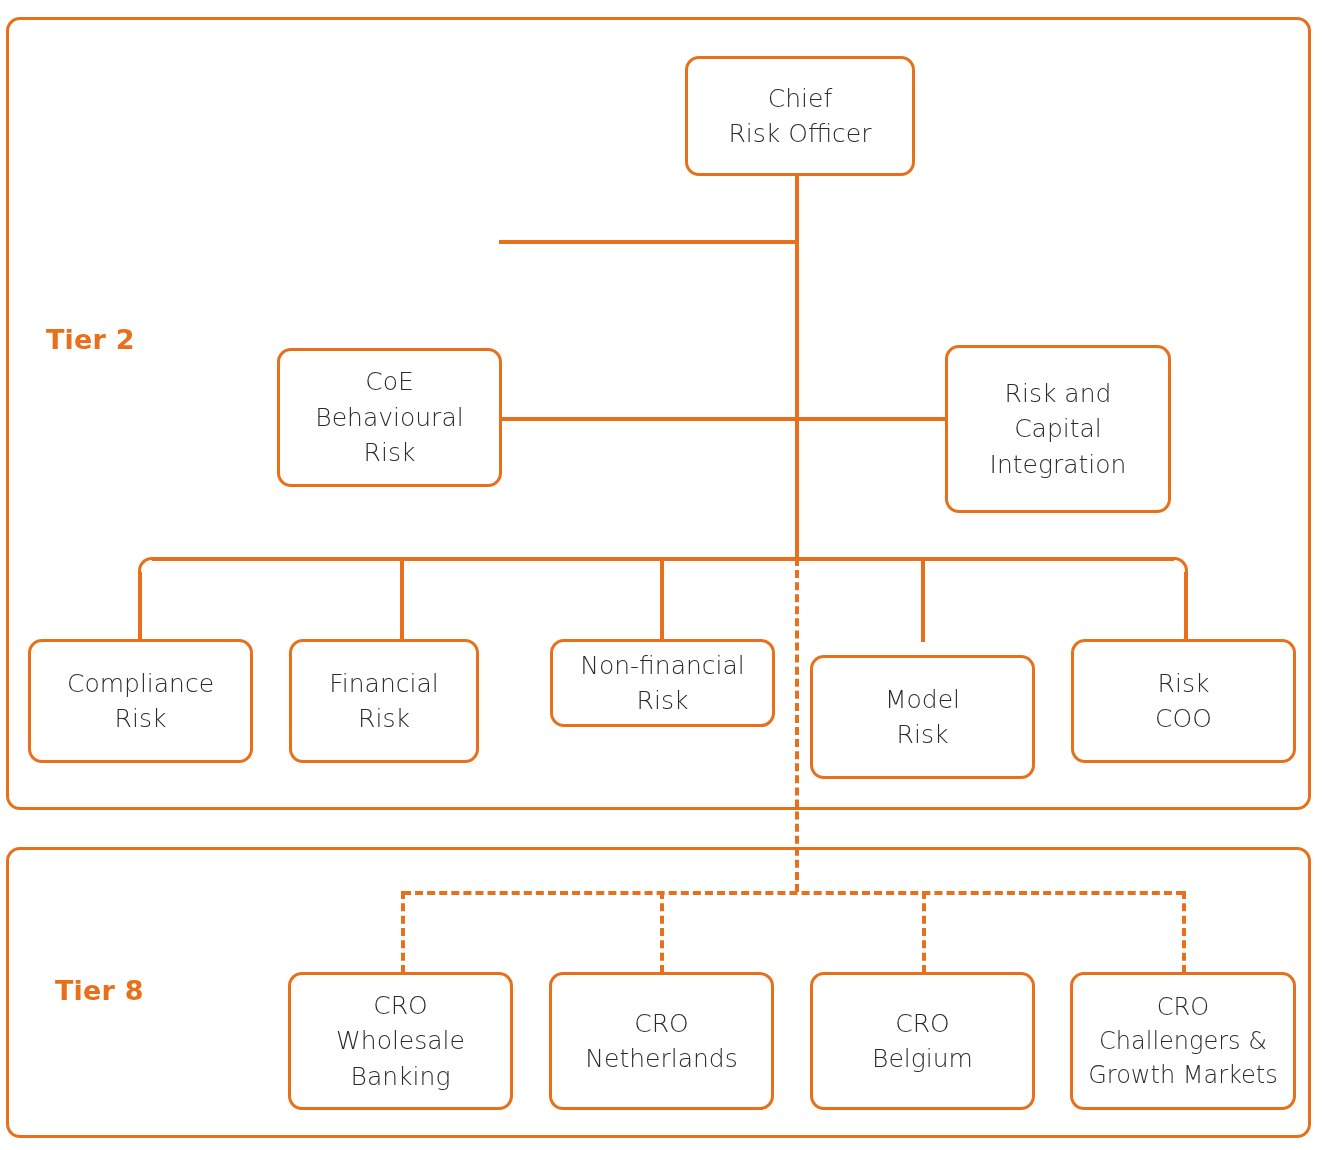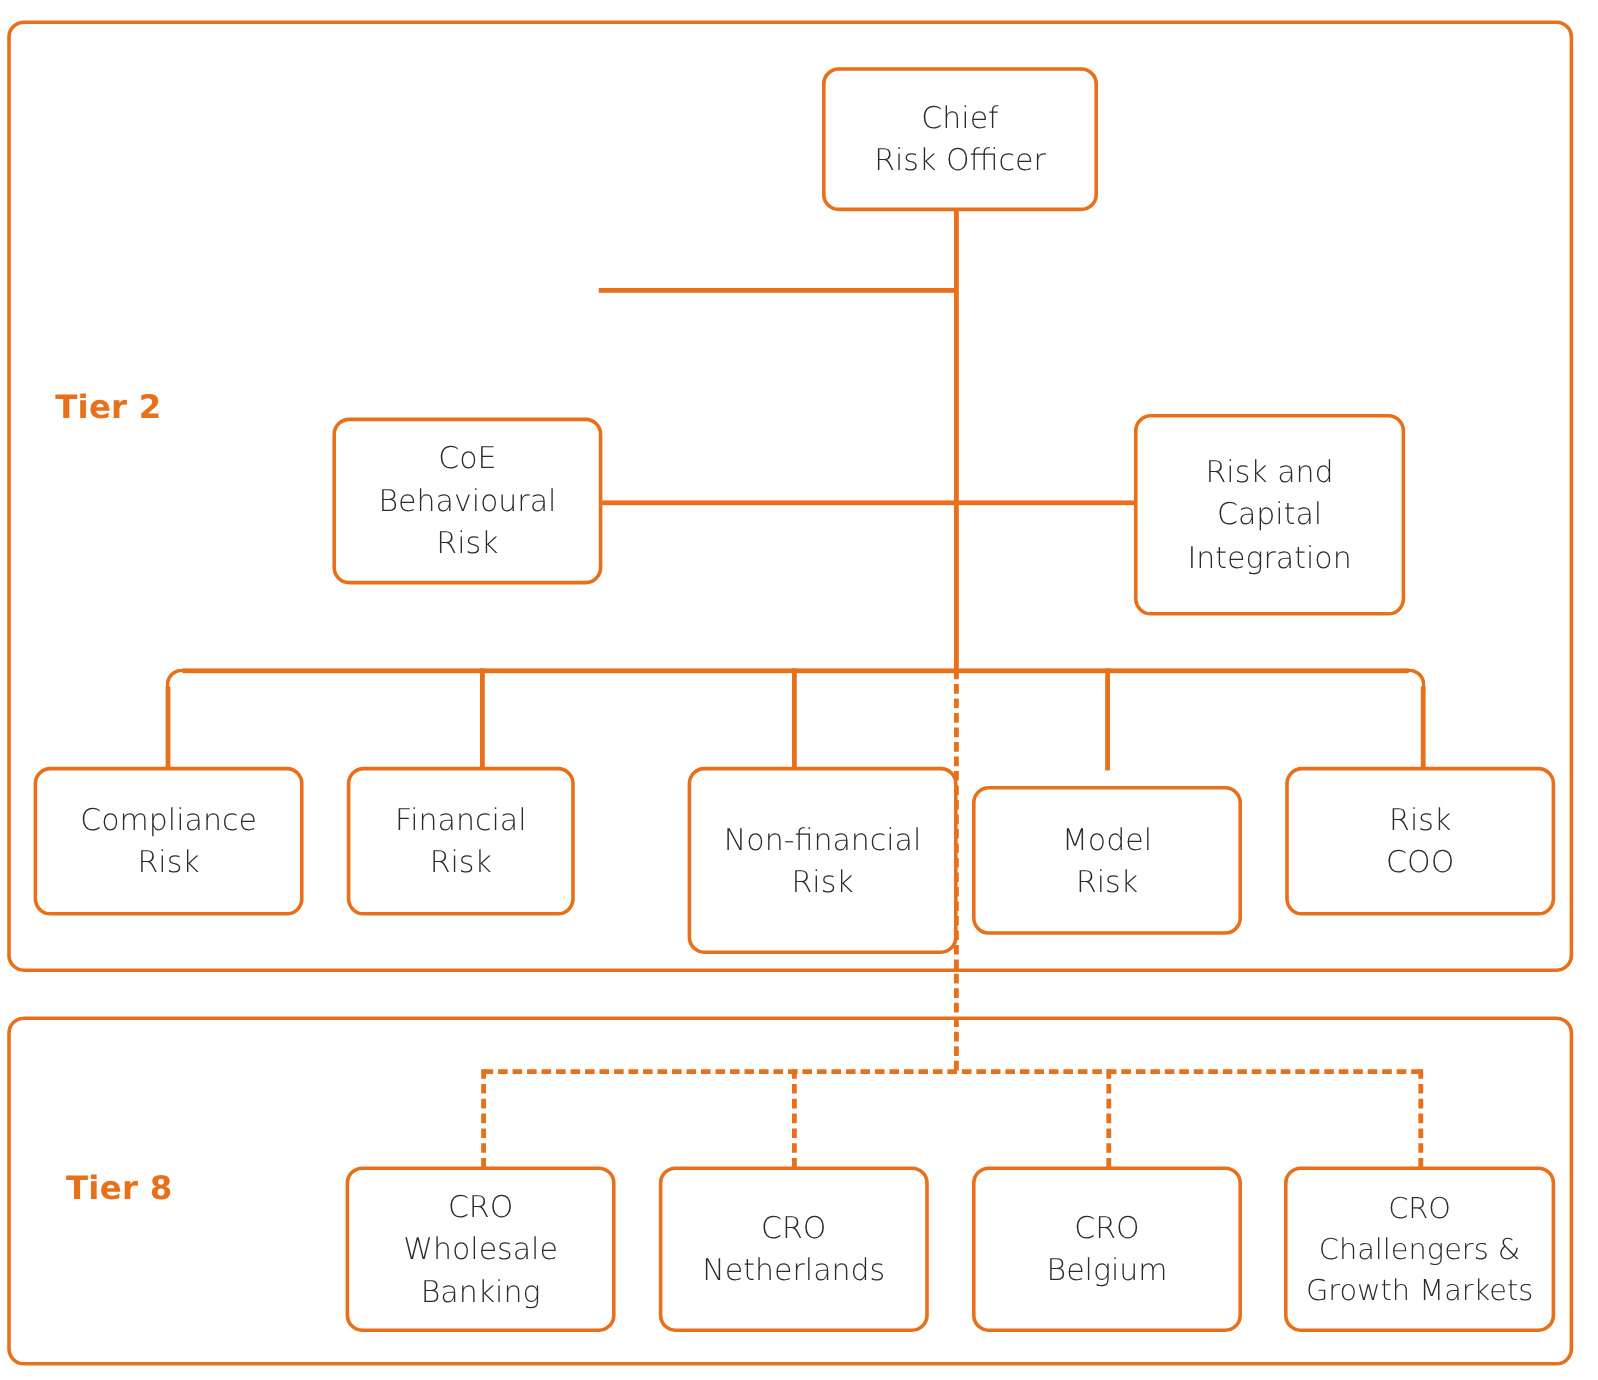--- a/index.html
+++ b/index.html
@@ -144,21 +144,21 @@
   <div class="node" id="node-compliance-risk" style="left:28px; top:639px; width:225px; height:124px;">
     <span class="label">Compliance
 Risk</span>
   </div>
 
   <div class="node" id="node-financial-risk" style="left:289px; top:639px; width:190px; height:124px;">
     <span class="label">Financial
 Risk</span>
   </div>
 
-  <div class="node" id="node-non-financial-risk" style="left:550px; top:639px; width:225px; height:156px;margin-left:23px;">
+  <div class="node" id="node-non-financial-risk" style="left:550px; top:639px; width:225px; height:88px;">
     <span class="label">Non-financial
 Risk</span>
   </div>
 
   <div class="node" id="node-model-risk" style="left:810px; top:655px; width:225px; height:124px;">
     <span class="label">Model
 Risk</span>
   </div>
 
   <div class="node" id="node-risk-coo" style="left:1071px; top:639px; width:225px; height:124px;">

